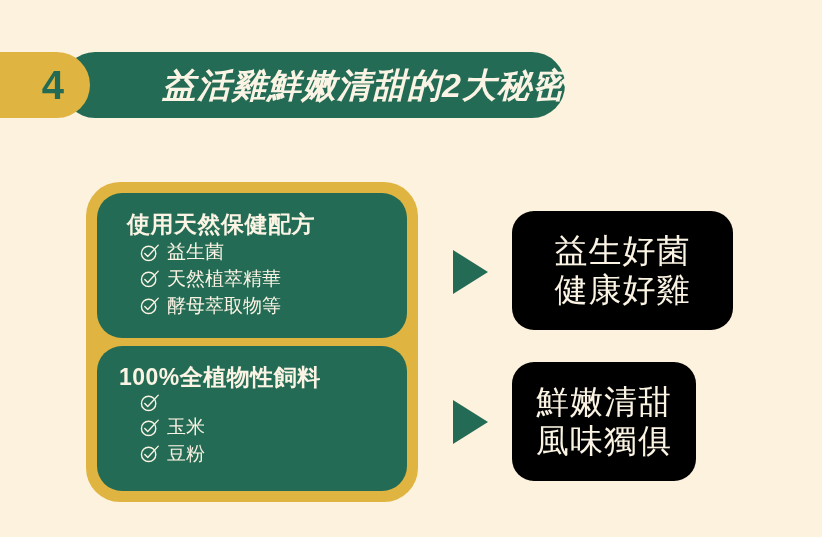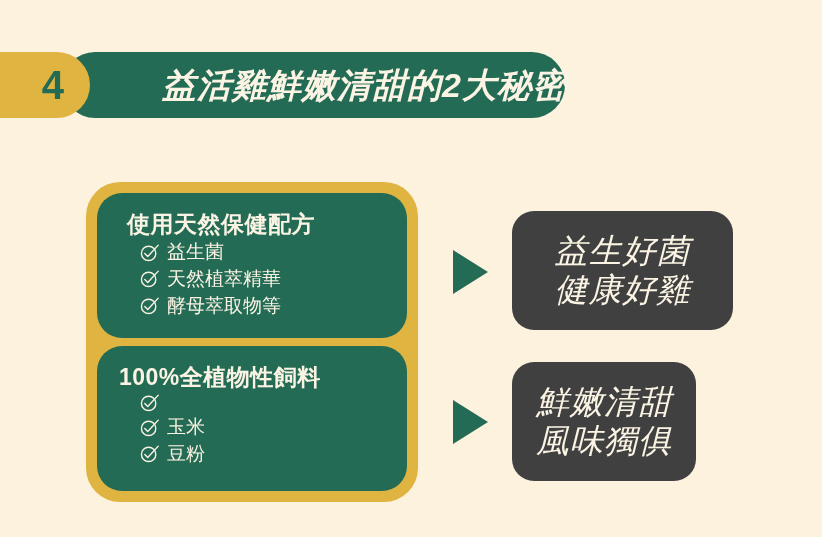--- a/index.html
+++ b/index.html
@@ -143,27 +143,26 @@
     border-top: 22px solid transparent;
     border-bottom: 22px solid transparent;
     border-left: 35px solid #246b55;
   }
   .arrow-1 { left: 453px; top: 250px; }
   .arrow-2 { left: 453px; top: 400px; }
 
   
   .result-box {
     position: absolute;
-    background: #404040;
+    background: #000000;
     border-radius: 22px;
     display: flex;
     flex-direction: column;
     align-items: center;
     justify-content: center;
-    font-style: italic;
   }
   .result-1 {
     left: 512px;
     top: 211px;
     width: 221px;
     height: 119px;
   }
   .result-2 {
     left: 512px;
     top: 362px;

